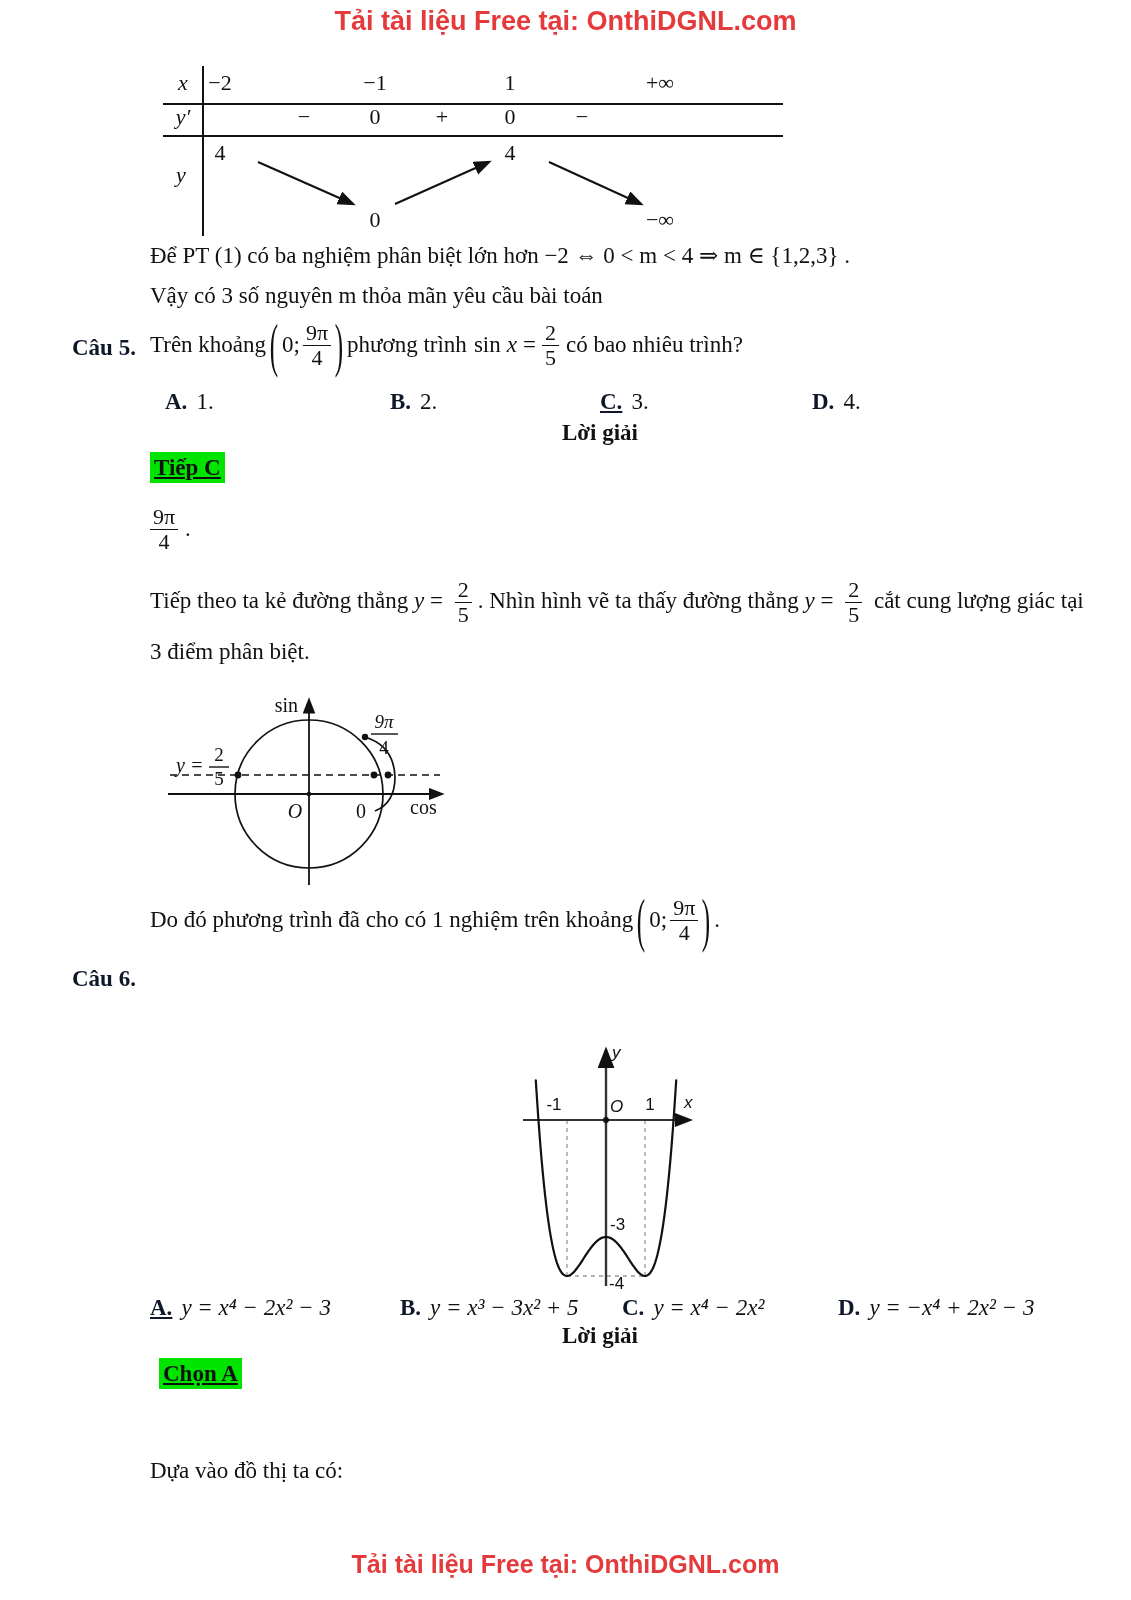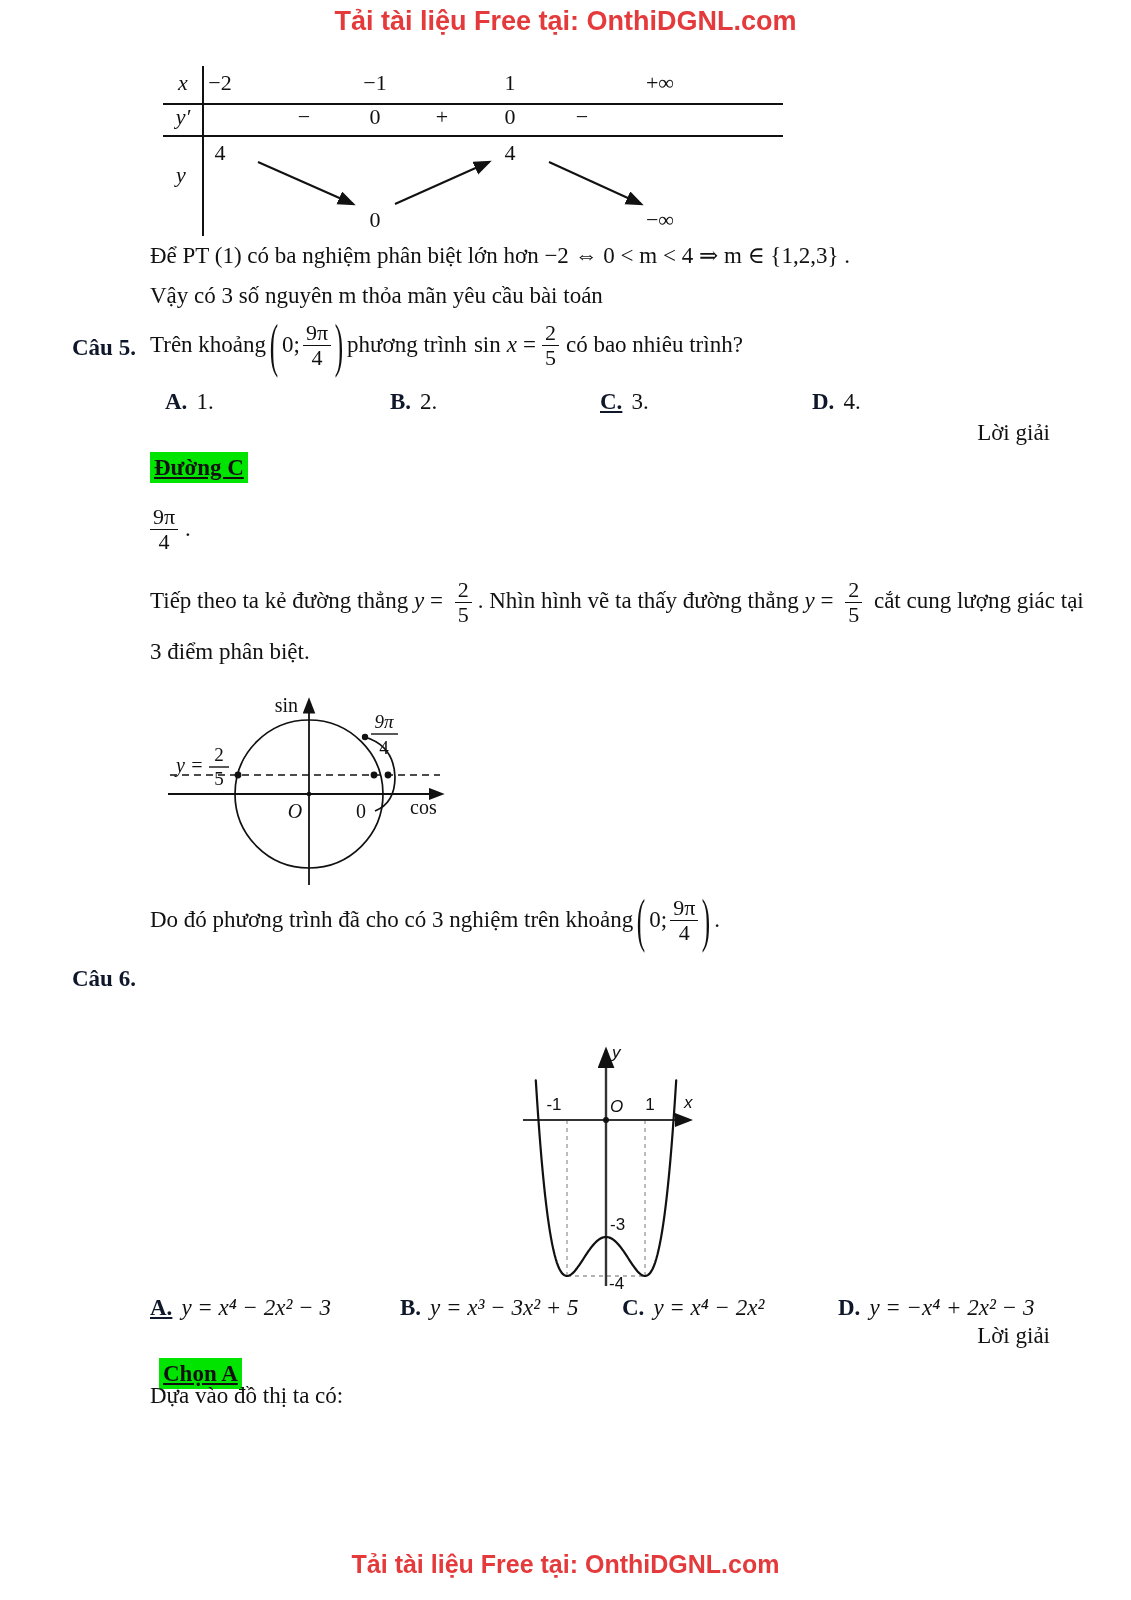--- a/index.html
+++ b/index.html
@@ -10,21 +10,21 @@
   .hdr{left:0;top:6px;width:100%;text-align:center;
        font-family:"Liberation Sans","DejaVu Sans",sans-serif;font-weight:bold;
        font-size:27px;color:#e43a3c;}
   .ftr{left:0;top:1550px;width:100%;text-align:center;
        font-family:"Liberation Sans","DejaVu Sans",sans-serif;font-weight:bold;
        font-size:25px;color:#e43a3c;}
   .blue{color:#0f172a;font-weight:bold;}
   .u{text-decoration:underline;}
   .mi{font-style:italic;}
   .green{background:#00e400;font-weight:bold;text-decoration:underline;padding:0 4px;display:inline-block;}
-  .ctr{width:900px;text-align:right;font-weight:normal;}
+  .ctr{width:900px;text-align:center;font-weight:bold;}
   .row{display:flex;align-items:center;gap:7px;white-space:nowrap;}
   .frac{display:inline-flex;flex-direction:column;align-items:center;line-height:1.08;
         vertical-align:middle;font-size:22px;}
   .frac .num{border-bottom:1.6px solid #111;padding:0 3px;}
   .fm{margin:0 6px;}
   .bigp{display:inline-block;font-size:60px;font-weight:400;transform:scaleX(.42);
         line-height:.85;margin:0 -9px;}
   .ltr{margin-right:9px;}
   
   .vtable{left:163px;top:66px;width:622px;height:172px;}
@@ -106,21 +106,21 @@
     </span>
     <span>có bao nhiêu trình?</span>
   </div>
 
   <div class="abs t" style="left:165px;top:386px"><span class="blue ltr">A.</span><span>1.</span></div>
   <div class="abs t" style="left:390px;top:386px"><span class="blue ltr">B.</span><span>2.</span></div>
   <div class="abs t" style="left:600px;top:386px"><span class="blue ltr u">C.</span><span>3.</span></div>
   <div class="abs t" style="left:812px;top:386px"><span class="blue ltr">D.</span><span>4.</span></div>
 
   <div class="abs t ctr" style="left:150px;top:417px">Lời giải</div>
-  <div class="abs t" style="left:150px;top:452px"><span class="green">Đường C</span></div>
+  <div class="abs t" style="left:150px;top:452px"><span class="green">Tiếp C</span></div>
 
   <div class="abs t row" style="left:150px;top:498px;height:62px">
     <span class="frac">
         <span class="num">9π</span>
         <span>4</span>
       </span>
     <span>.</span>
   </div>
 
   <div class="abs t" style="left:150px;top:576px;width:935px;line-height:50px">
@@ -158,21 +158,21 @@
     <text class="ci" font-style="italic" x="28" y="102" text-anchor="start">y =</text>
     <text class="cif" x="71" y="91" text-anchor="middle">2</text>
     <line x1="61" y1="97" x2="81" y2="97" stroke="#111" stroke-width="1.4"></line>
     <text class="cif" x="71" y="115" text-anchor="middle">5</text>
     <text class="cif" font-style="italic" x="236" y="58" text-anchor="middle">9π</text>
     <line x1="223" y1="64" x2="250" y2="64" stroke="#111" stroke-width="1.4"></line>
     <text class="cif" x="236" y="84" text-anchor="middle">4</text>
   </svg>
 
   <div class="abs t row" style="left:150px;top:886px;height:68px">
-    <span>Do đó phương trình đã cho có 3 nghiệm trên khoảng</span>
+    <span>Do đó phương trình đã cho có 1 nghiệm trên khoảng</span>
     <span class="bigp">(</span>
     <span class="row" style="gap:3px">
       <span>0;</span>
       <span class="frac">
           <span class="num">9π</span>
           <span>4</span>
         </span>
     </span>
     <span class="bigp">)</span>
     <span>.</span>
@@ -197,17 +197,17 @@
     <text class="gl" x="117" y="253">-4</text>
   </svg>
 
   <div class="abs t" style="left:150px;top:1292px"><span class="blue ltr u">A.</span><span class="mi">y = x⁴ − 2x² − 3</span></div>
   <div class="abs t" style="left:400px;top:1292px"><span class="blue ltr">B.</span><span class="mi">y = x³ − 3x² + 5</span></div>
   <div class="abs t" style="left:622px;top:1292px"><span class="blue ltr">C.</span><span class="mi">y = x⁴ − 2x²</span></div>
   <div class="abs t" style="left:838px;top:1292px"><span class="blue ltr">D.</span><span class="mi">y = −x⁴ + 2x² − 3</span></div>
 
   <div class="abs t ctr" style="left:150px;top:1320px">Lời giải</div>
   <div class="abs t" style="left:159px;top:1358px"><span class="green">Chọn A</span></div>
-  <div class="abs t" style="left:150px;top:1380px">Dựa vào đồ thị ta có:</div>
+  <div class="abs t" style="left:150px;top:1455px">Dựa vào đồ thị ta có:</div>
 
   <div class="abs ftr">Tải tài liệu Free tại: OnthiDGNL.com</div>
 
 </div>
 
 </body></html>

